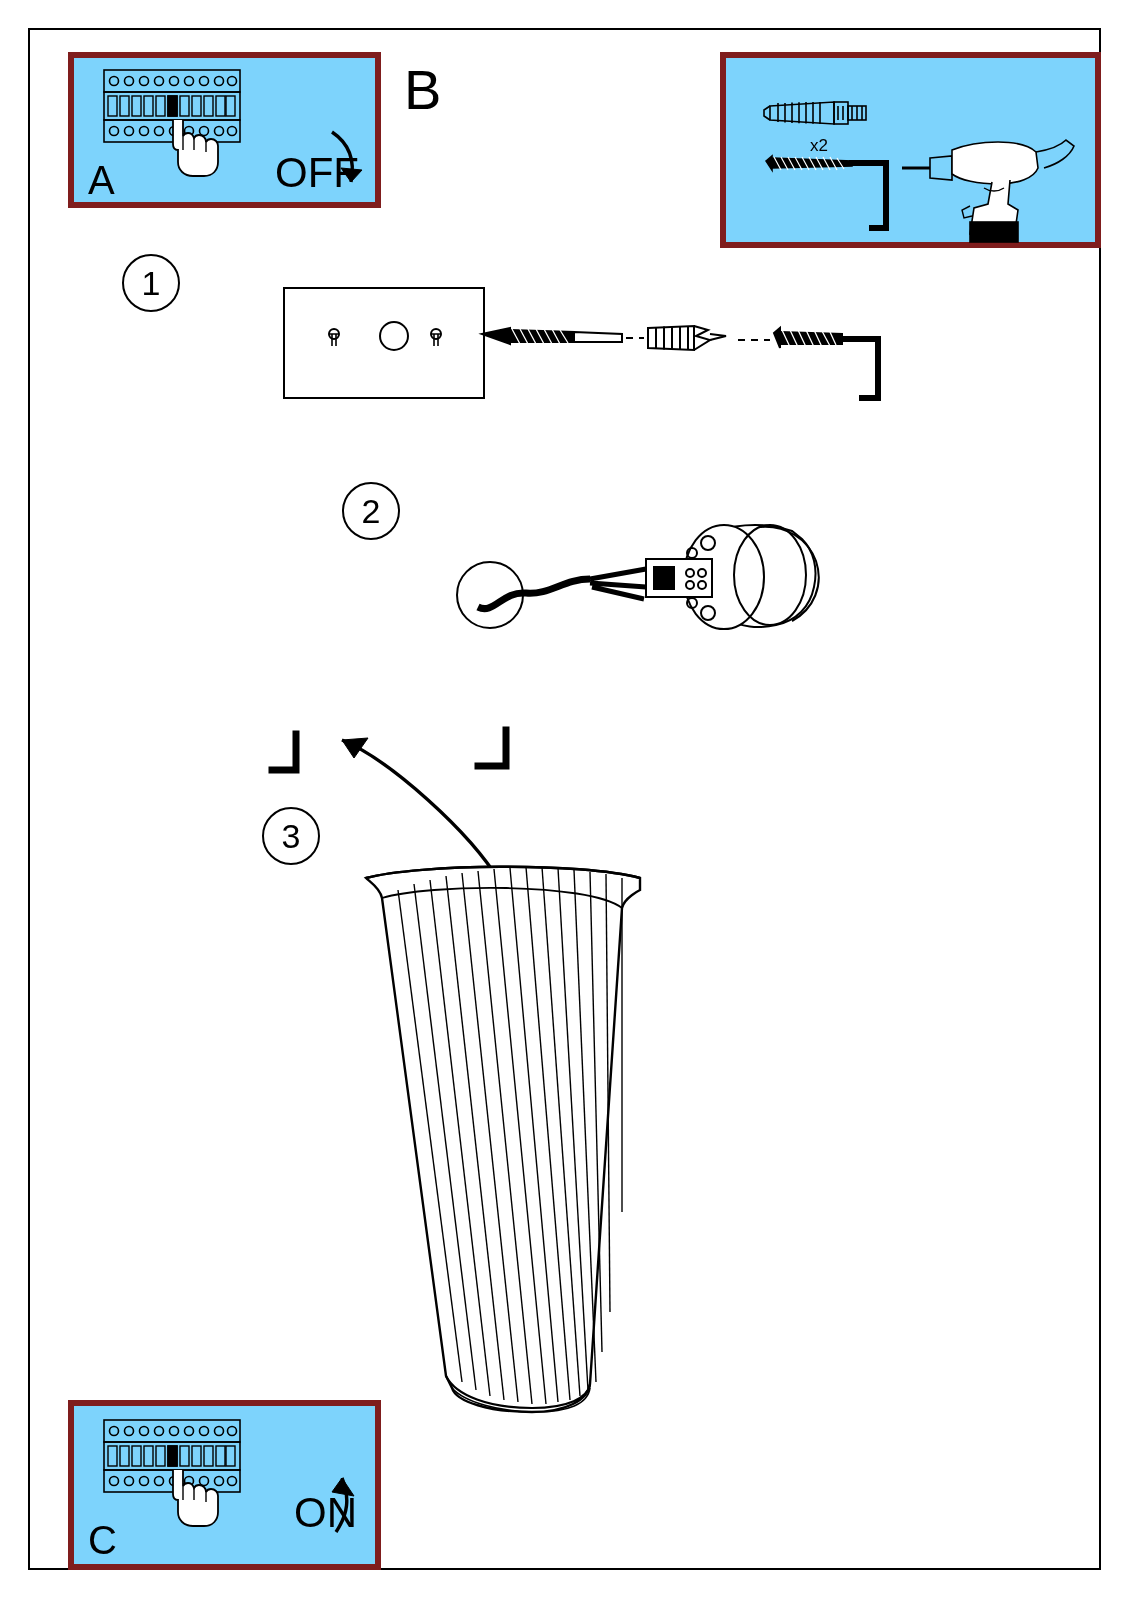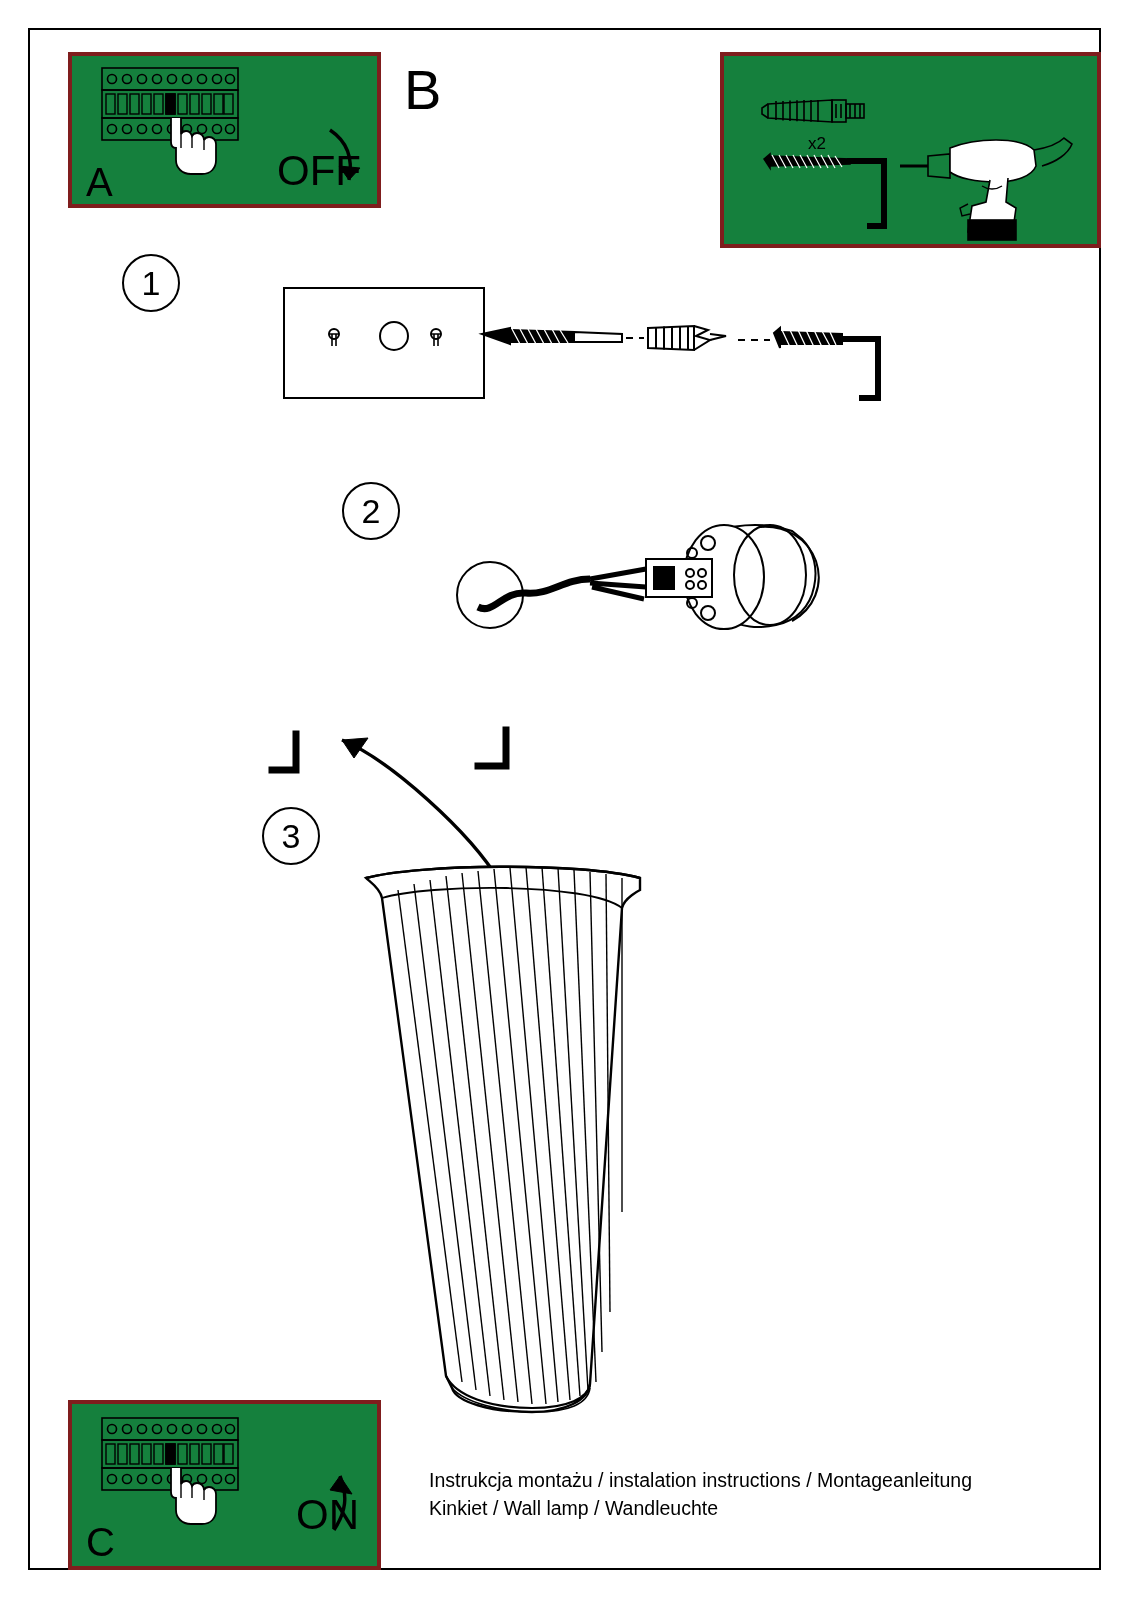--- a/index.html
+++ b/index.html
@@ -22,23 +22,23 @@
     position: absolute;
     left: 28px;
     top: 28px;
     width: 1073px;
     height: 1542px;
     border: 2px solid #000;
     box-sizing: border-box;
   }
   .panel {
     position: absolute;
-    border: 4px solid #7f1d1d;
+    border: 6px solid #7f1d1d;
     box-sizing: border-box;
-    background: #15803d;
+    background: #7dd3fc;
   }
   
   #panel-a {
     left: 68px;
     top: 52px;
     width: 313px;
     height: 156px;
   }
   #panel-a .letter {
     position: absolute;
@@ -405,18 +405,14 @@
 
         <path d="M99 64 L99 88 C99 92 101 94 104 94 L104 106 C104 114 110 120 119 120 L130 120 C139 120 144 114 144 106 L144 90 C144 86 141 83 137 83 C135 83 133 84 132 86 C132 82 129 79 125 79 C123 79 121 80 120 82 C119 79 117 77 114 77 C112 77 110 78 109 80 L109 64" stroke-width="1.8" fill="#fff"></path>
         <path d="M120 82 L120 94 M132 86 L132 96 M109 80 L109 94" stroke-width="1.4"></path>
 
         <path d="M262 126 C274 108 276 92 268 72" stroke-width="3.4" fill="none"></path>
         <path d="M268 72 L280 90 L258 86 Z" fill="#000" stroke="#000" stroke-width="1"></path>
       </g>
     </svg>
   </div>
 
-  <div id="caption">
-    <div>Instrukcja montażu / instalation instructions / Montageanleitung</div>
-    <div>Kinkiet / Wall lamp / Wandleuchte</div>
-  </div>
 
 </div>
 
 </body></html>

